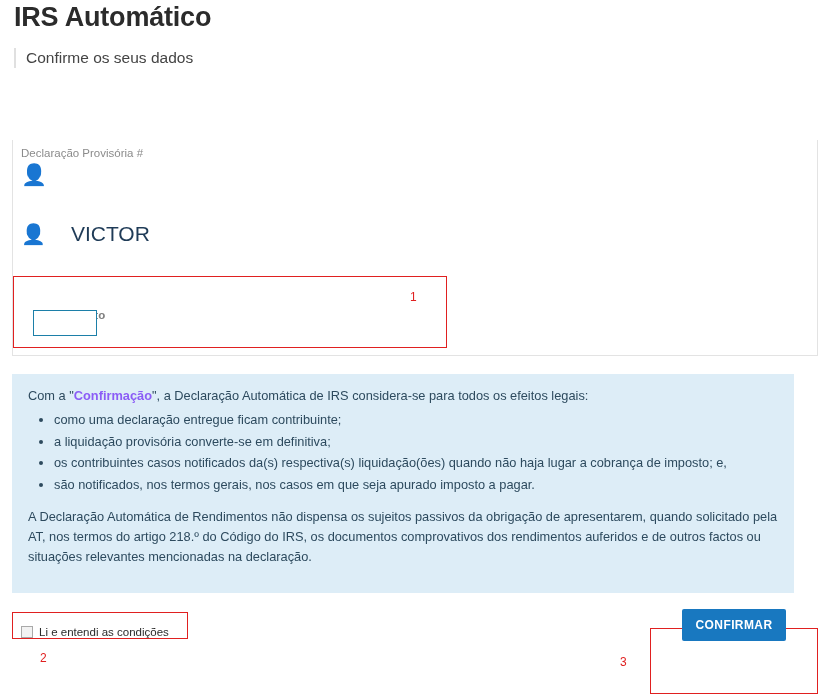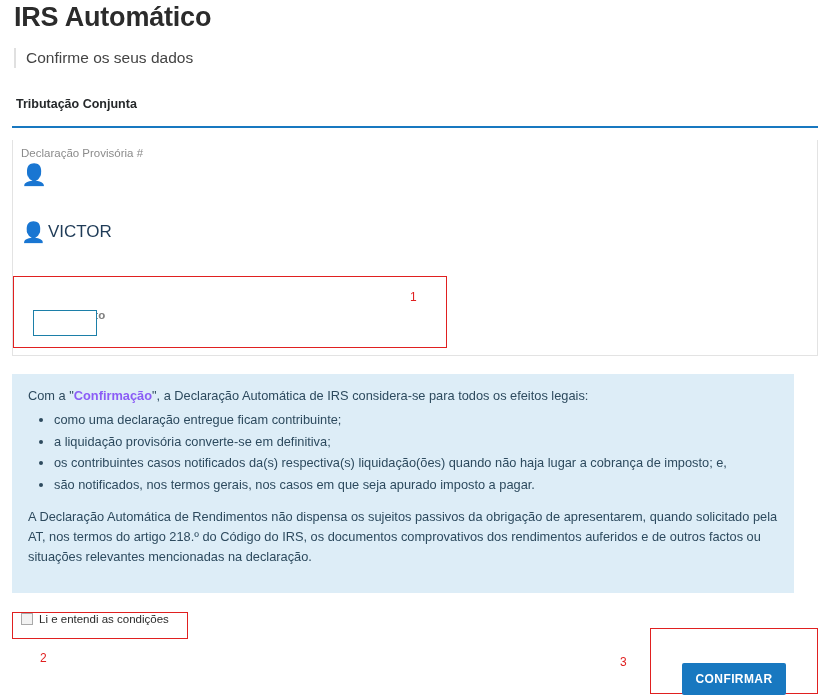--- a/index.html
+++ b/index.html
@@ -98,23 +98,24 @@
     left: 8px;
     top: 82px;
     display: flex;
     align-items: center;
   }
   .name-row .person-icon {
     font-size: 20px;
     margin-right: 2px;
   }
   .name-text {
-    font-size: 17px;
+    font-size: 21px;
     color: #1f3b57;
     font-weight: normal;
+    margin-left: 23px;
   }
   .redbox {
     position: absolute;
     border: 1px solid #e02020;
     box-sizing: border-box;
     pointer-events: none;
   }
   .redbox-label {
     position: absolute;
     color: #e02020;
@@ -180,21 +181,21 @@
   }
   .consent-box {
     position: absolute;
     left: 12px;
     top: 612px;
     width: 176px;
     height: 27px;
     border: 1px solid #e02020;
     box-sizing: border-box;
     display: flex;
-    align-items: flex-start;
+    align-items: flex-end;
     padding-left: 8px;
   }
   .checkbox {
     width: 12px;
     height: 12px;
     border: 1px solid #a9a9a9;
     background: #f2f2f2;
     margin-right: 6px;
     box-sizing: border-box;
   }
@@ -215,21 +216,21 @@
     left: 650px;
     top: 628px;
     width: 168px;
     height: 66px;
     border: 1px solid #e02020;
     box-sizing: border-box;
   }
   .confirm-button {
     position: absolute;
     left: 682px;
-    top: 663px;
+    top: 609px;
     width: 104px;
     height: 32px;
     background: #1878c0;
     color: #ffffff;
     font-size: 12px;
     font-weight: bold;
     letter-spacing: 0.4px;
     border: none;
     border-radius: 2px;
     cursor: pointer;
@@ -241,23 +242,20 @@
 
 <div class="page">
 
   <div class="app-title">IRS Automático</div>
 
   <div class="subtitle-row">
     <div class="subtitle-bar"></div>
     <div class="subtitle">Confirme os seus dados</div>
   </div>
 
-  <div class="tabs">
-    <span class="tab">Tributação Conjunta</span>
-  </div>
 
   <div class="panel">
     <div class="decl-label">Declaração Provisória #</div>
 
     <div class="person-icon icon-top">👤</div>
 
     <div class="name-row">
       <span class="person-icon">👤</span>
       <span class="name-text">VICTOR</span>
     </div>

